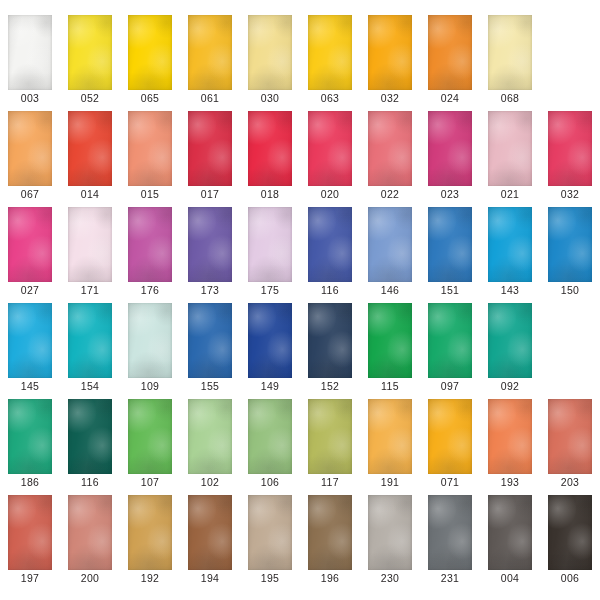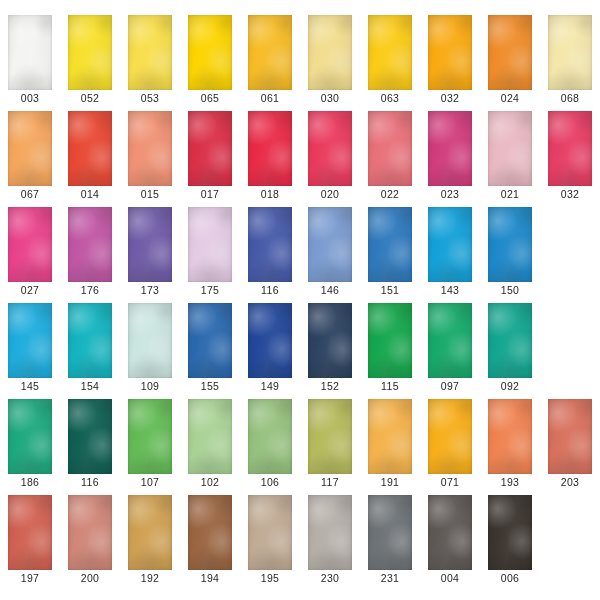--- a/index.html
+++ b/index.html
@@ -91,24 +91,20 @@
     <div class="swatch-row">
       <div class="swatch-cell">
         <div class="swatch-chip" style="background-color: rgb(244, 244, 242);"></div>
         <div class="swatch-label" style="color: rgb(35, 31, 32);">003</div>
       </div>
       <div class="swatch-cell">
         <div class="swatch-chip" style="background-color: rgb(247, 224, 41);"></div>
         <div class="swatch-label" style="color: rgb(35, 31, 32);">052</div>
       </div>
       <div class="swatch-cell">
-        <div class="swatch-chip" style="background-color: rgb(248, 222, 74);"></div>
-        <div class="swatch-label" style="color: rgb(35, 31, 32);">053</div>
-      </div>
-      <div class="swatch-cell">
         <div class="swatch-chip" style="background-color: rgb(252, 212, 0);"></div>
         <div class="swatch-label" style="color: rgb(35, 31, 32);">065</div>
       </div>
       <div class="swatch-cell">
         <div class="swatch-chip" style="background-color: rgb(246, 188, 38);"></div>
         <div class="swatch-label" style="color: rgb(35, 31, 32);">061</div>
       </div>
       <div class="swatch-cell">
         <div class="swatch-chip" style="background-color: rgb(242, 221, 142);"></div>
         <div class="swatch-label" style="color: rgb(35, 31, 32);">030</div>
@@ -171,20 +167,24 @@
         <div class="swatch-chip" style="background-color: rgb(230, 61, 99);"></div>
         <div class="swatch-label" style="color: rgb(35, 31, 32);">032</div>
       </div>
     </div>
     <div class="swatch-row">
       <div class="swatch-cell">
         <div class="swatch-chip" style="background-color: rgb(233, 66, 138);"></div>
         <div class="swatch-label" style="color: rgb(35, 31, 32);">027</div>
       </div>
       <div class="swatch-cell">
+        <div class="swatch-chip" style="background-color: rgb(245, 223, 233);"></div>
+        <div class="swatch-label" style="color: rgb(35, 31, 32);">171</div>
+      </div>
+      <div class="swatch-cell">
         <div class="swatch-chip" style="background-color: rgb(192, 86, 164);"></div>
         <div class="swatch-label" style="color: rgb(35, 31, 32);">176</div>
       </div>
       <div class="swatch-cell">
         <div class="swatch-chip" style="background-color: rgb(111, 91, 167);"></div>
         <div class="swatch-label" style="color: rgb(35, 31, 32);">173</div>
       </div>
       <div class="swatch-cell">
         <div class="swatch-chip" style="background-color: rgb(227, 203, 228);"></div>
         <div class="swatch-label" style="color: rgb(35, 31, 32);">175</div>
@@ -303,20 +303,24 @@
         <div class="swatch-chip" style="background-color: rgb(207, 160, 82);"></div>
         <div class="swatch-label" style="color: rgb(35, 31, 32);">192</div>
       </div>
       <div class="swatch-cell">
         <div class="swatch-chip" style="background-color: rgb(154, 100, 64);"></div>
         <div class="swatch-label" style="color: rgb(35, 31, 32);">194</div>
       </div>
       <div class="swatch-cell">
         <div class="swatch-chip" style="background-color: rgb(192, 171, 148);"></div>
         <div class="swatch-label" style="color: rgb(35, 31, 32);">195</div>
+      </div>
+      <div class="swatch-cell">
+        <div class="swatch-chip" style="background-color: rgb(140, 112, 80);"></div>
+        <div class="swatch-label" style="color: rgb(35, 31, 32);">196</div>
       </div>
       <div class="swatch-cell">
         <div class="swatch-chip" style="background-color: rgb(181, 175, 168);"></div>
         <div class="swatch-label" style="color: rgb(35, 31, 32);">230</div>
       </div>
       <div class="swatch-cell">
         <div class="swatch-chip" style="background-color: rgb(109, 114, 118);"></div>
         <div class="swatch-label" style="color: rgb(35, 31, 32);">231</div>
       </div>
       <div class="swatch-cell">

